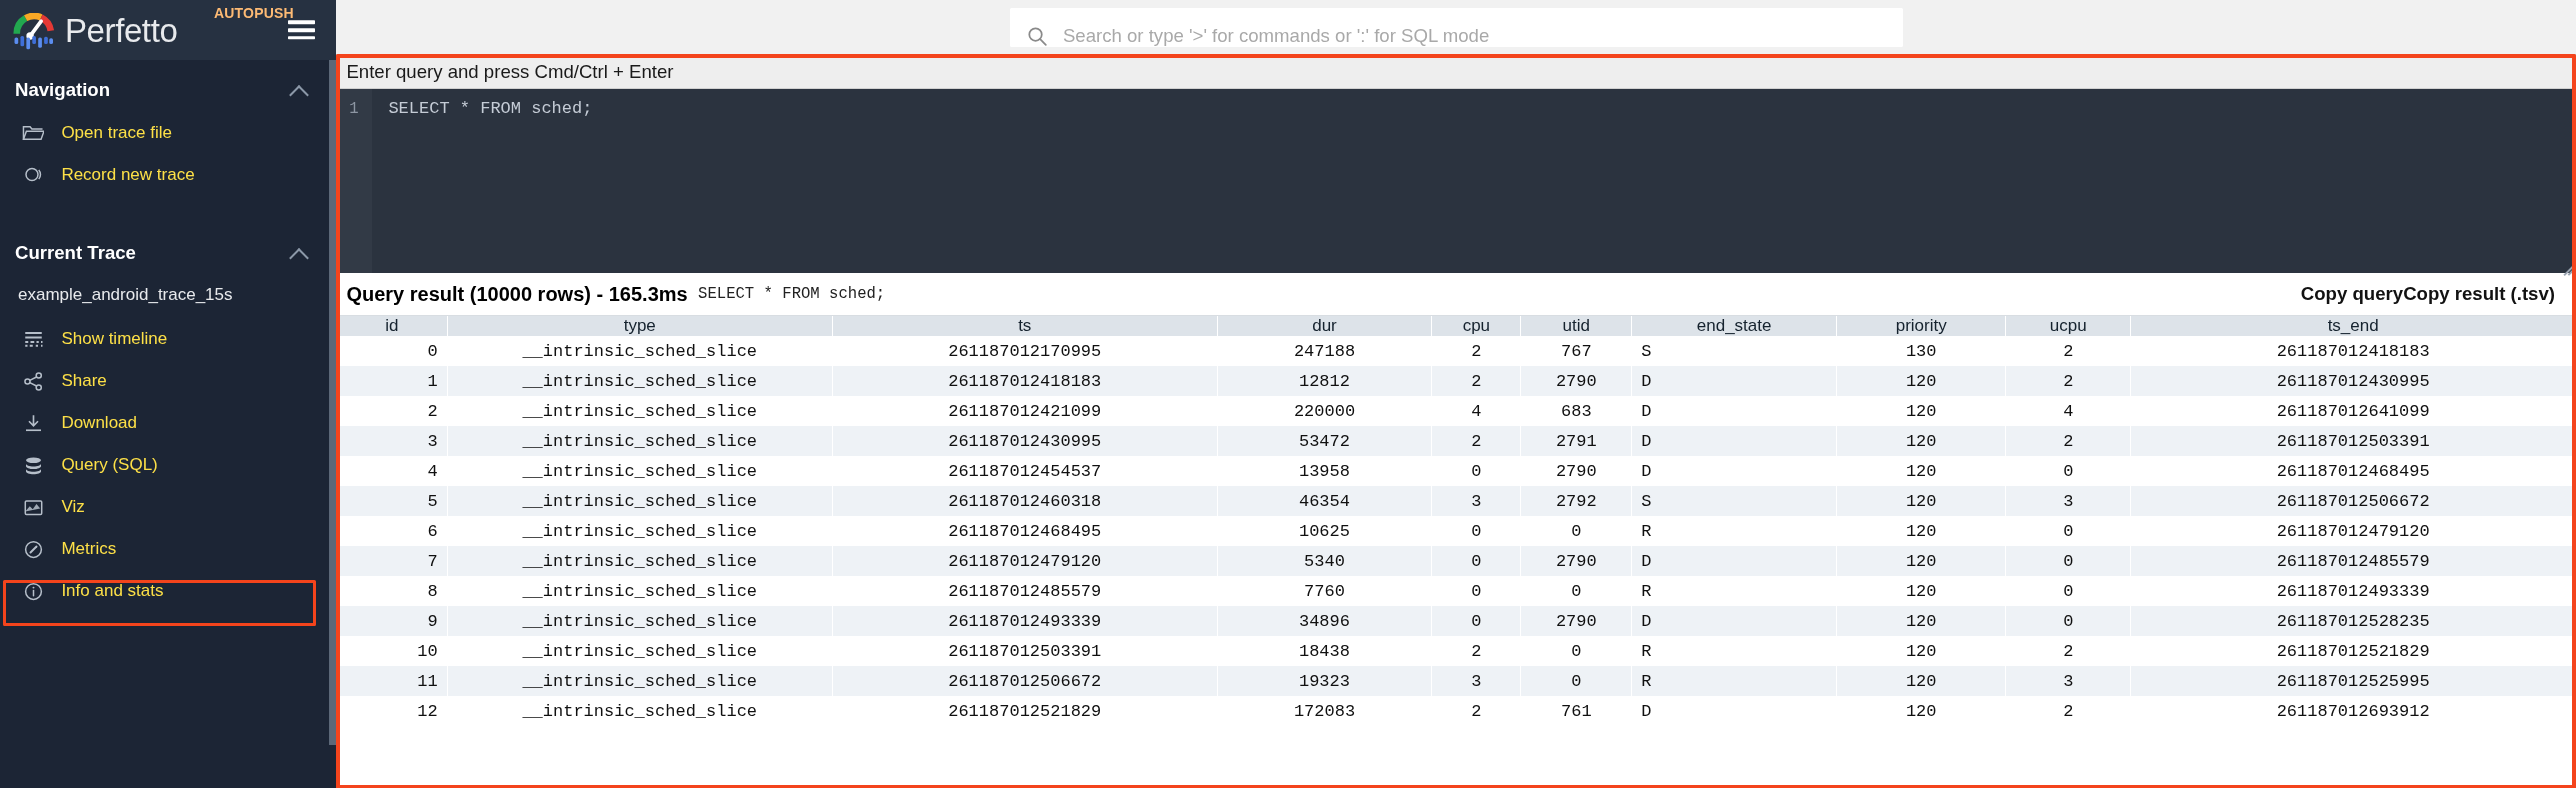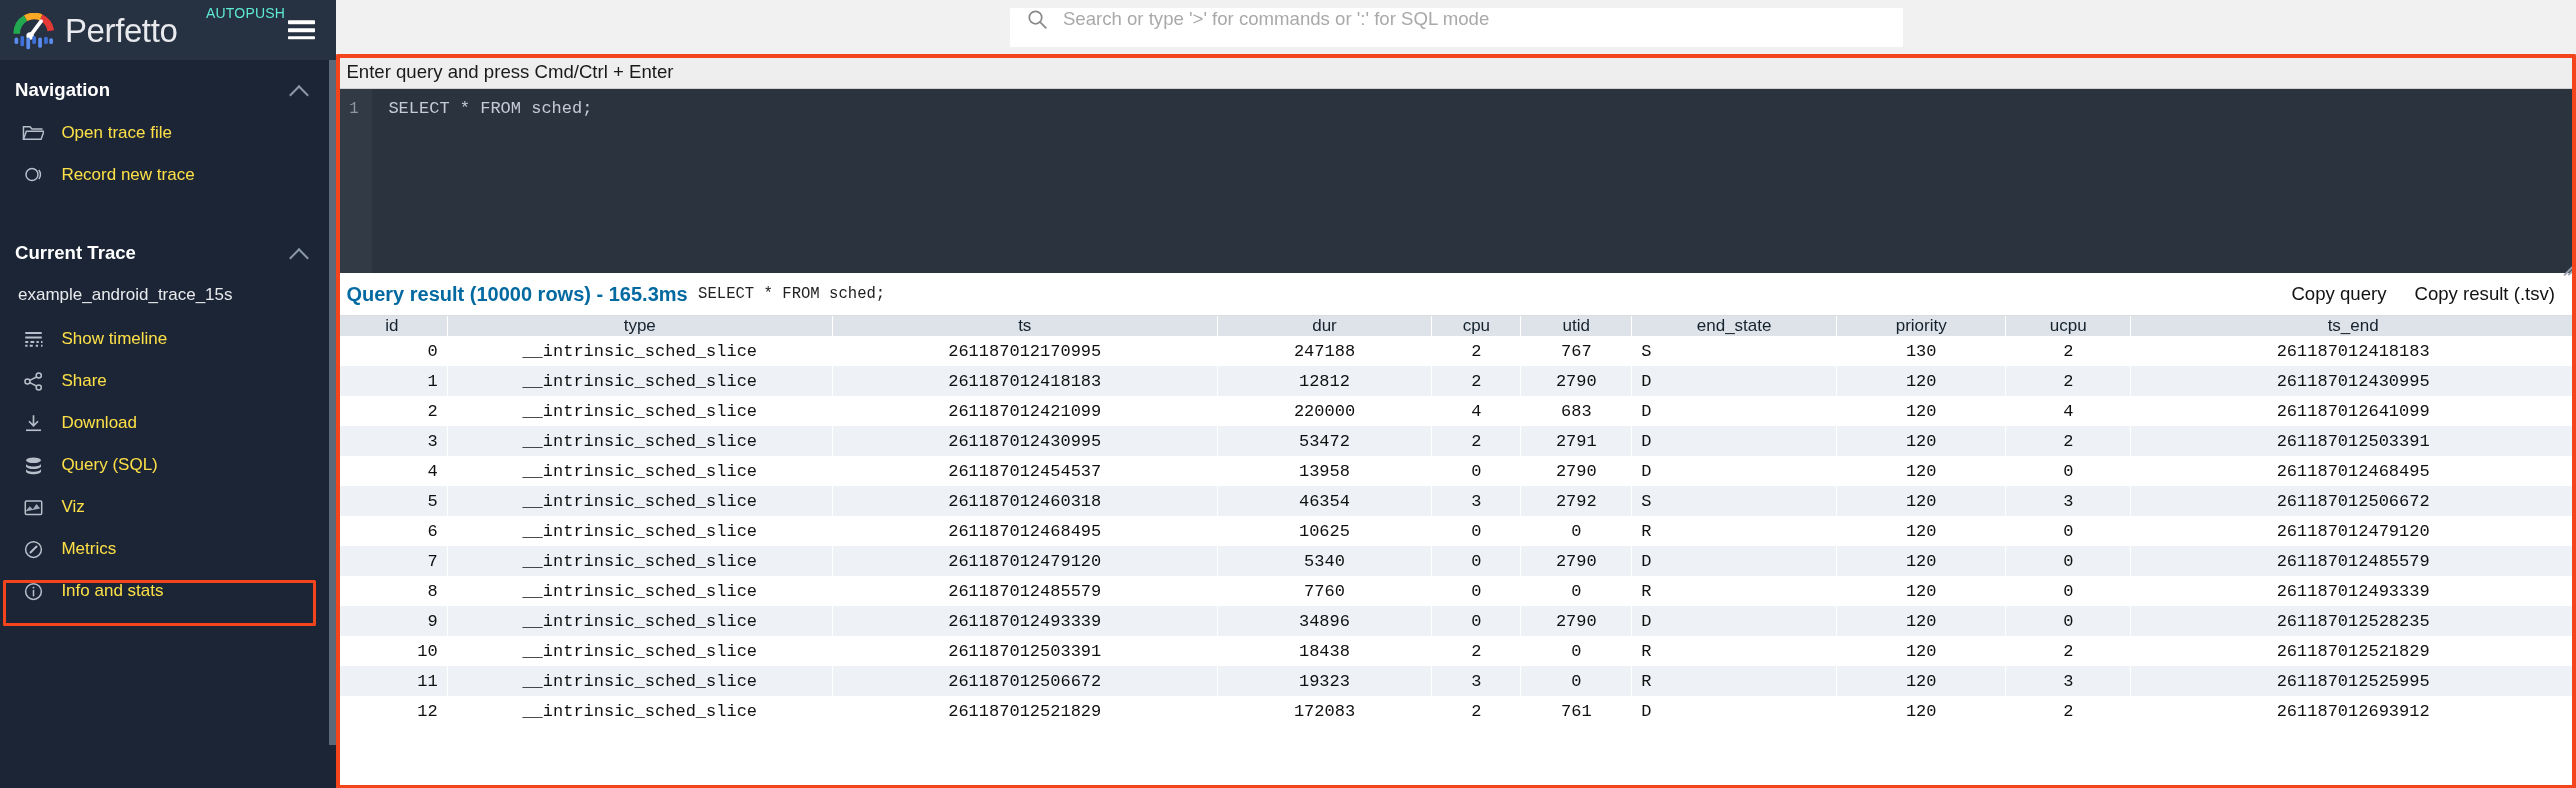--- a/index.html
+++ b/index.html
@@ -32,24 +32,24 @@
   .brand-name {
     color: #e8eaed;
     font-size: 33px;
     font-weight: 300;
     letter-spacing: -0.4px;
     margin-left: 9px;
     line-height: 1;
   }
   .brand-badge {
     position: absolute;
-    left: 206px; top: 4.5px;
-    color: #5eead4;
+    left: 214px; top: 4.5px;
+    color: #fdba74;
     font-size: 14px;
-    font-weight: 400;
+    font-weight: 700;
     letter-spacing: 0.2px;
   }
   .hamburger {
     position: absolute; right: 21px; top: 50%;
     transform: translateY(-50%);
     width: 27px; height: 19.4px;
     display: flex; flex-direction: column; justify-content: space-between;
     cursor: pointer;
   }
   .hamburger span { display: block; height: 3.7px; background: #ffffff; border-radius: 0.7px; }
@@ -123,21 +123,21 @@
 
   .topbar {
     height: 54px;
     background: #f1f1f1;
     display: flex; align-items: center; justify-content: center;
     flex: 0 0 54px;
   }
   .omnibox {
     width: 893px; height: 39px;
     background: #ffffff;
-    display: flex; align-items: flex-start;
+    display: flex; align-items: flex-end;
     padding-left: 16.4px;
     border-radius: 1.5px;
   }
   .search-icon { width: 22px; height: 22px; flex: 0 0 22px; margin-right: 15px; }
   .omnibox-input {
     border: none; outline: none; background: transparent;
     font-family: "Liberation Sans", sans-serif;
     font-size: 18.6px;
     color: #333;
     width: 100%;
@@ -199,29 +199,29 @@
 
   
   .result-header {
     flex: 0 0 43px;
     background: #ffffff;
     display: flex; align-items: center;
     padding: 0 12px 0 10.4px;
     border-bottom: 0.7px solid #d8dde2;
   }
   .result-title {
-    font-size: 20px; font-weight: 700; color: #0369a1;
+    font-size: 20px; font-weight: 700; color: #000000;
     white-space: nowrap;
   }
   .result-query {
     font-size: 15.6px; color: #222; margin-left: 10.4px;
     font-family: "Liberation Mono", monospace;
     white-space: nowrap;
   }
-  .result-actions { margin-left: auto; display: flex; gap: 28px; padding-right: 9px; }
+  .result-actions { margin-left: auto; display: flex; padding-right: 9px; font-weight: bold; }
   .result-action {
     font-size: 18.6px; color: #121212; cursor: pointer; white-space: nowrap;
   }
 
   
   .table-wrap {
     flex: 1 1 auto;
     background: #ffffff;
     overflow: hidden;
     position: relative;

